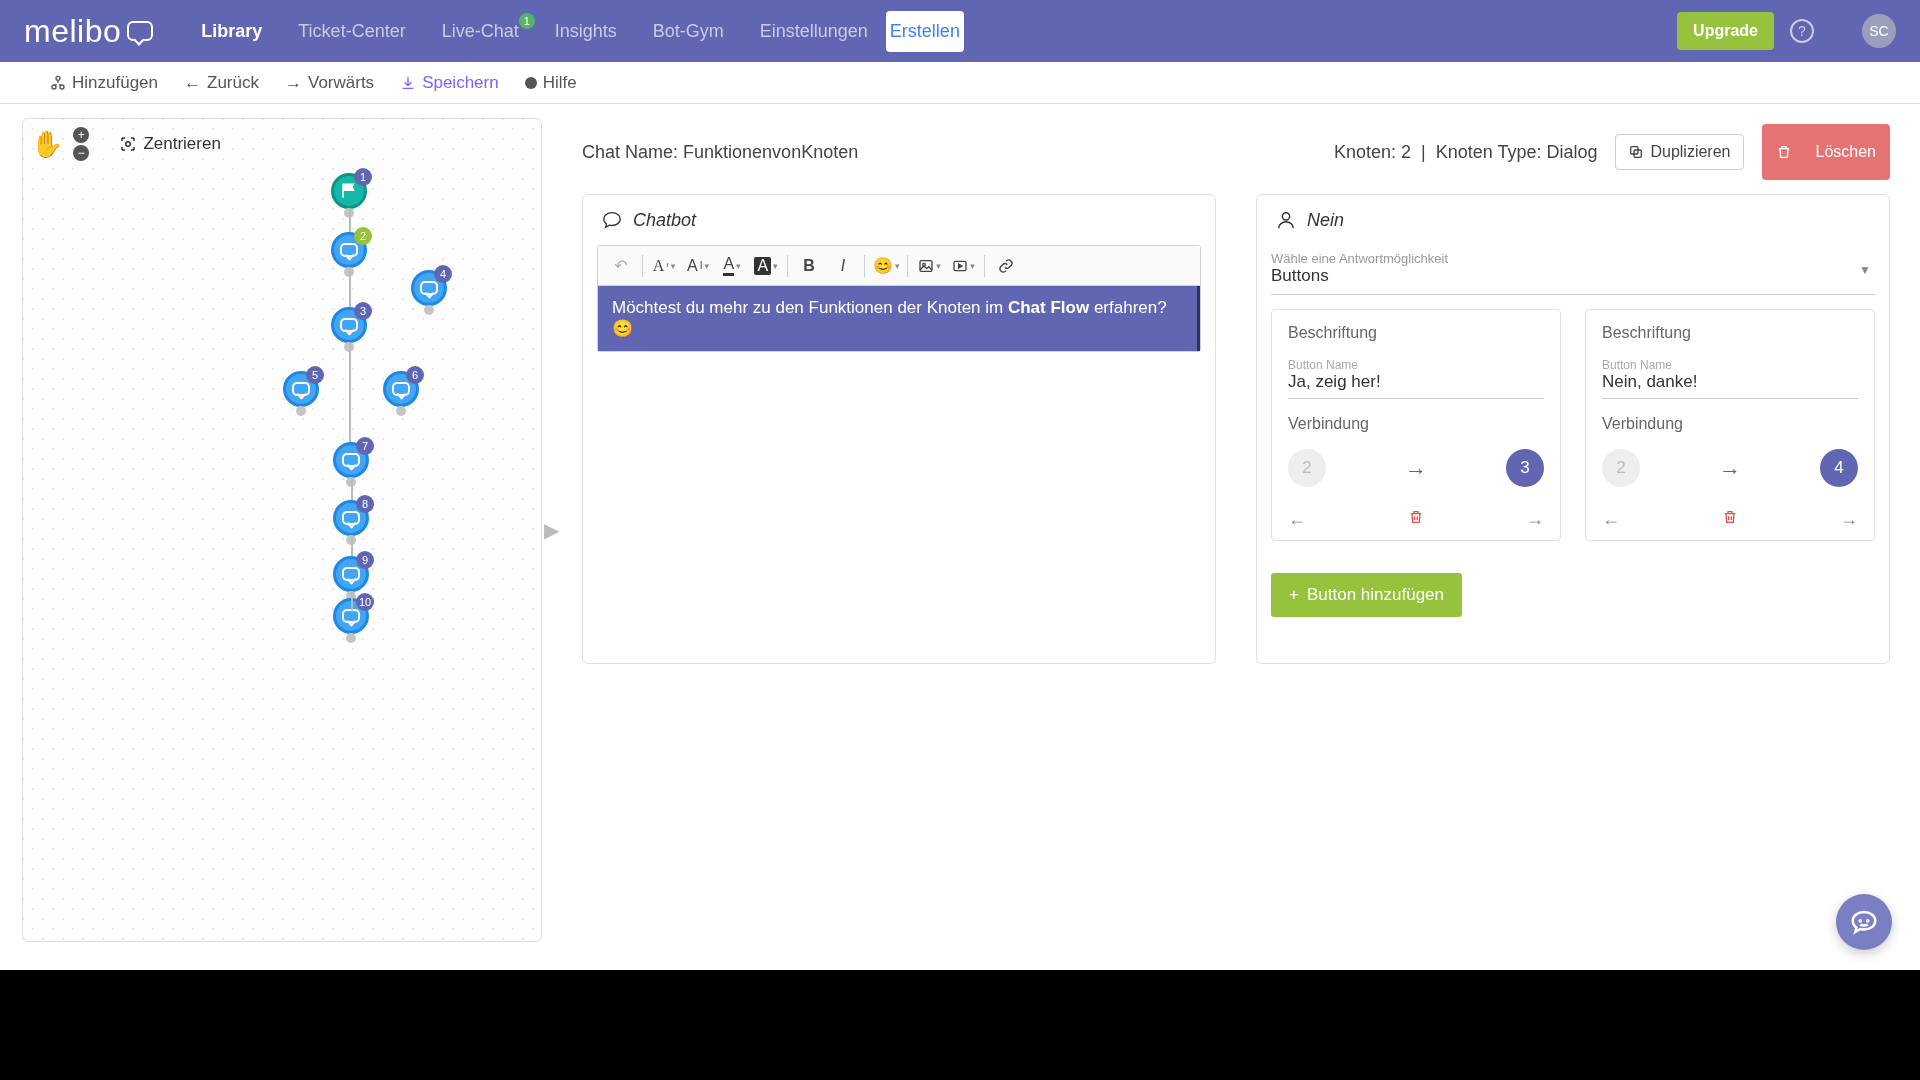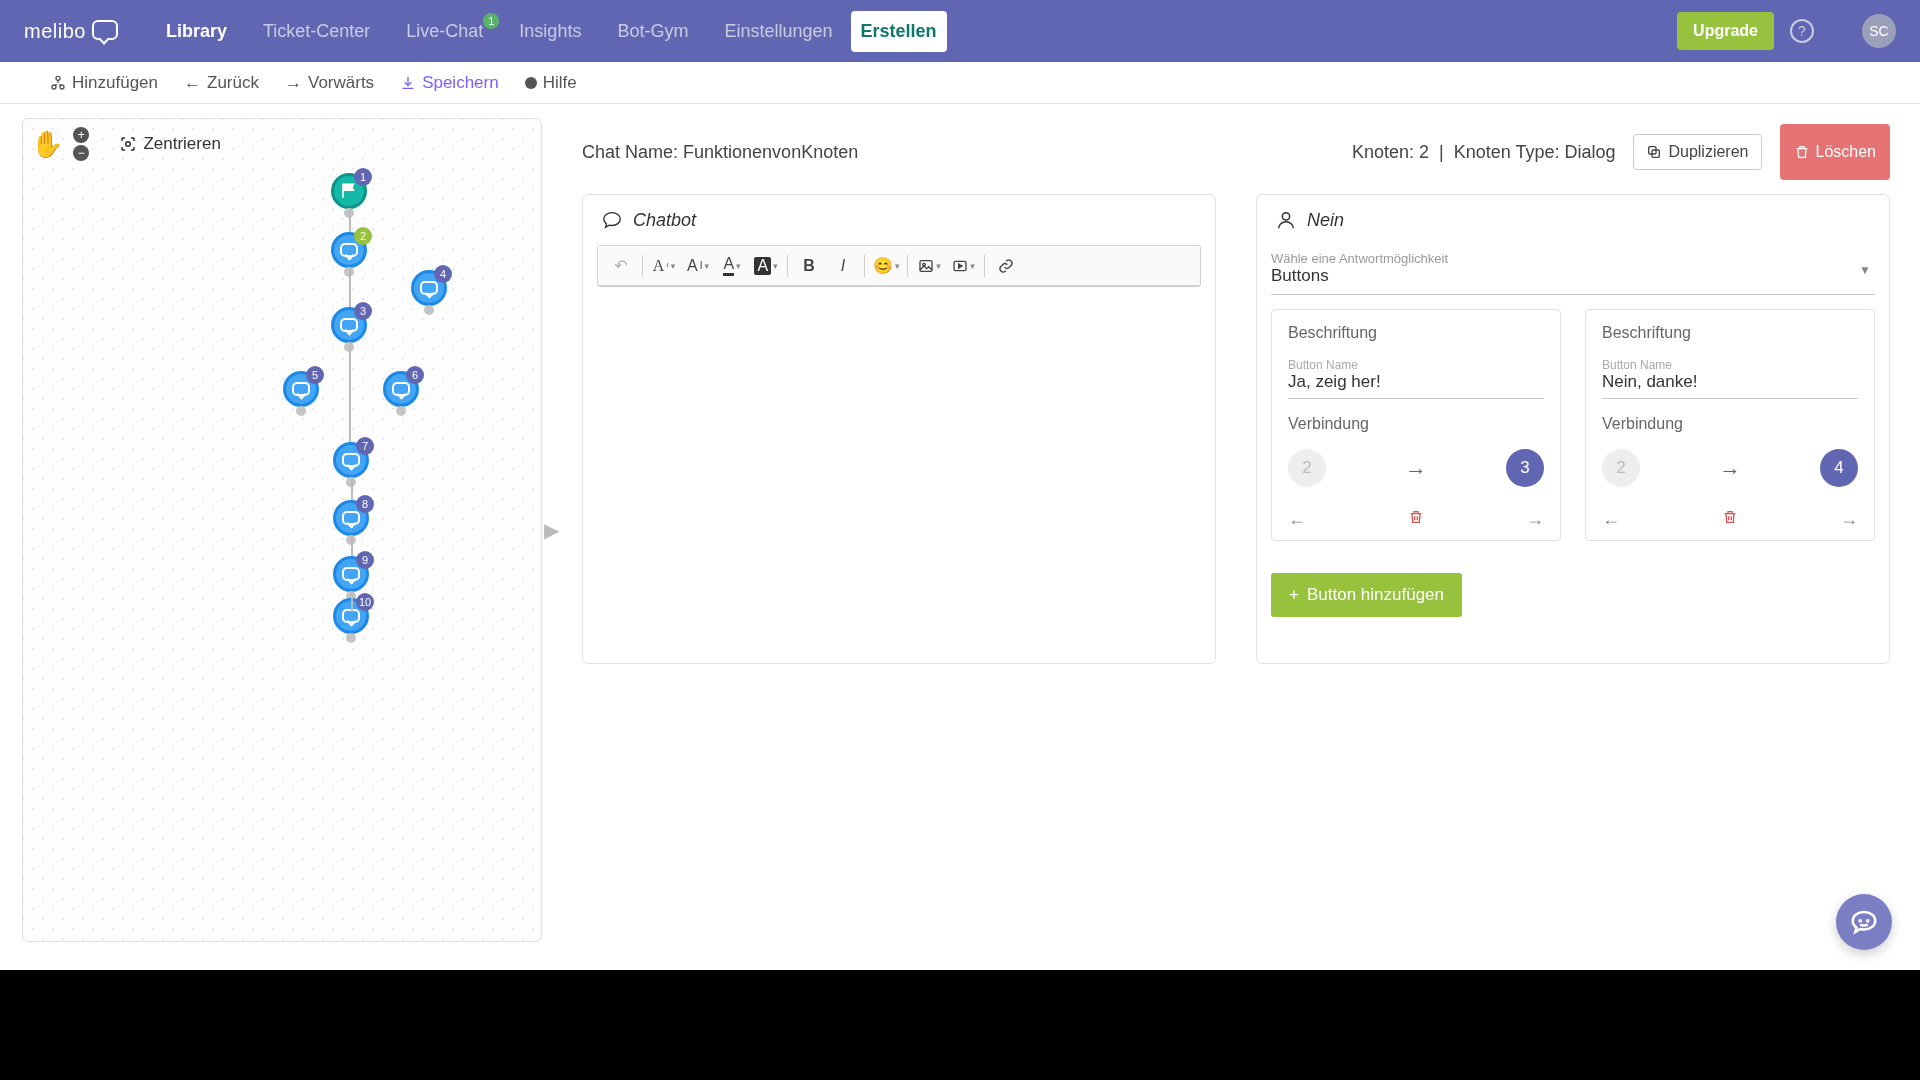--- a/index.html
+++ b/index.html
@@ -1,25 +1,25 @@
 <!DOCTYPE html>
 <html><head>
 <meta charset="utf-8">
 <style>
 * { margin:0; padding:0; box-sizing:border-box; font-family:"Segoe UI",Arial,sans-serif; }
 body { background:#fff; width:1920px; height:1080px; overflow:hidden; position:relative; }
 
 .topnav { background:#6166b3; height:62px; display:flex; align-items:center; padding:0 24px; }
-.brand { color:#fff; font-size:20px; font-weight:500; letter-spacing:.5px; display:flex; gap:6px; margin-right:30px; }
+.brand { color:#fff; font-size:32px; font-weight:500; letter-spacing:.5px; display:flex; align-items:center; gap:6px; margin-right:30px; }
 .brand-bubble { width:26px; height:20px; border:2px solid #fff; border-radius:6px; position:relative; }
 .brand-bubble::after { content:""; position:absolute; width:6px; height:6px; border-right:2px solid #fff; border-bottom:2px solid #fff; transform:rotate(45deg); bottom:-5px; left:6px; background:#6166b3; }
 .nav-items { display:flex; gap:0; }
 .nav-item { color:#c9cbe1; font-size:18px; padding:10px 18px; cursor:pointer; position:relative; }
 .nav-item.active { color:#fff; font-weight:600; }
-.nav-item.btnlike { background:#fff; color:#0f766e; border-radius:4px; padding:10px 10px; font-weight:700; }
+.nav-item.btnlike { background:#fff; color:#3b82f6; border-radius:4px; padding:10px 4px; font-weight:400; }
 .nav-badge { position:absolute; top:2px; right:2px; background:#58b368; color:#fff; font-size:11px; width:16px; height:16px; border-radius:50%; display:flex; align-items:center; justify-content:center; }
 .nav-right { margin-left:auto; display:flex; align-items:center; gap:16px; }
 .upgrade-btn { background:#96c23d; color:#fff; font-weight:600; padding:10px 16px; border-radius:4px; cursor:pointer; }
 .help-circle { width:24px; height:24px; border:2px solid #c9cbe1; border-radius:50%; color:#c9cbe1; display:flex; align-items:center; justify-content:center; font-size:14px; cursor:pointer; }
 .avatar { width:34px; height:34px; border-radius:50%; background:#9b9fb9; color:#fff; font-size:14px; display:flex; align-items:center; justify-content:center;margin-left:32px; }
 
 .subnav { height:42px; border-bottom:1px solid #e0e0e0; display:flex; align-items:center; padding:0 50px; gap:26px; color:#555; font-size:17px; }
 .subnav-item { display:flex; align-items:center; gap:6px; cursor:pointer; }
 .subnav-item.save { color:#7b61ff; }
 .subnav-item .dot { width:12px; height:12px; border-radius:50%; background:#555; display:inline-block; }
@@ -48,21 +48,21 @@
 .edge { position:absolute; background:#bbb; width:2px; }
 .node-handle { position:absolute; width:10px; height:10px; border-radius:50%; background:#c5c5c5; left:50%; transform:translateX(-50%); bottom:-12px; }
 
 .expand-handle { position:absolute; left:521px; top:50%; transform:translateY(-50%); color:#bbb; font-size:20px; cursor:pointer; }
 
 .editor { flex:1; padding:20px 30px 0 40px; overflow:hidden; }
 .editor-top { display:flex; align-items:center; margin-bottom:14px; font-size:18px; color:#444; }
 .editor-top .left { flex:1; }
 .editor-top .right { display:flex; align-items:center; gap:18px; }
 .dup-btn { border:1px solid #ccc; border-radius:4px; padding:8px 12px; display:flex; align-items:center; gap:6px; cursor:pointer; color:#444; font-size:16px; }
-.del-btn { background:#e57373; color:#fff; border-radius:4px; padding:19px 14px; display:flex; align-items:center; gap:6px; cursor:pointer; font-size:16px; }
+.del-btn { background:#e57373; color:#fff; border-radius:4px; padding:19px 14px; display:flex; align-items:center; gap:24px; cursor:pointer; font-size:16px; }
 
 .panels { display:flex; gap:40px; }
 .panel { background:#fff; border:1px solid #e0e0e0; border-radius:6px; flex:1; }
 .panel-chatbot { min-height:470px; }
 .panel-header { display:flex; align-items:center; gap:10px; padding:14px 18px; font-size:18px; font-style:italic; color:#333; }
 .panel-header svg, .panel-header .icon { width:22px; height:22px; stroke:#333; }
 
 .rt-editor { margin:0 14px; border:1px solid #d0d0d0; border-radius:3px; }
 .rt-toolbar { height:40px; display:flex; align-items:center; padding:0 10px; gap:8px; border-bottom:1px solid #d0d0d0; background:#fafafa; }
 .rt-tool { min-width:26px; height:26px; display:flex; align-items:center; justify-content:center; cursor:pointer; color:#444; font-size:16px; border-radius:3px; gap:2px; }
@@ -320,20 +320,23 @@
                   <path d="M10 9l5 3-5 3z" fill="#444"></path>
                 </svg>
                 <span class="dd">▾</span>
             </div>
             <div class="rt-divider"></div>
             <div class="rt-tool">
               <svg width="16" height="16" viewBox="0 0 24 24" fill="none" stroke="#444" stroke-width="2">
                   <path d="M10 14a5 5 0 007 0l3-3a5 5 0 00-7-7l-1 1M14 10a5 5 0 00-7 0l-3 3a5 5 0 007 7l1-1"></path>
                 </svg>
             </div>
+          </div>
+          <div class="rt-body">
+            <span>Möchtest du mehr zu den Funktionen der Knoten im </span><b>Chat Flow</b><span> erfahren? 😊</span>
           </div>
         </div>
       </div>
 
       <div class="panel">
         <div class="panel-header">
           <svg viewBox="0 0 24 24" fill="none" stroke="#333" stroke-width="1.6">
               <circle cx="12" cy="8" r="4"></circle>
               <path d="M4 21c0-4 4-7 8-7s8 3 8 7"></path>
             </svg>

